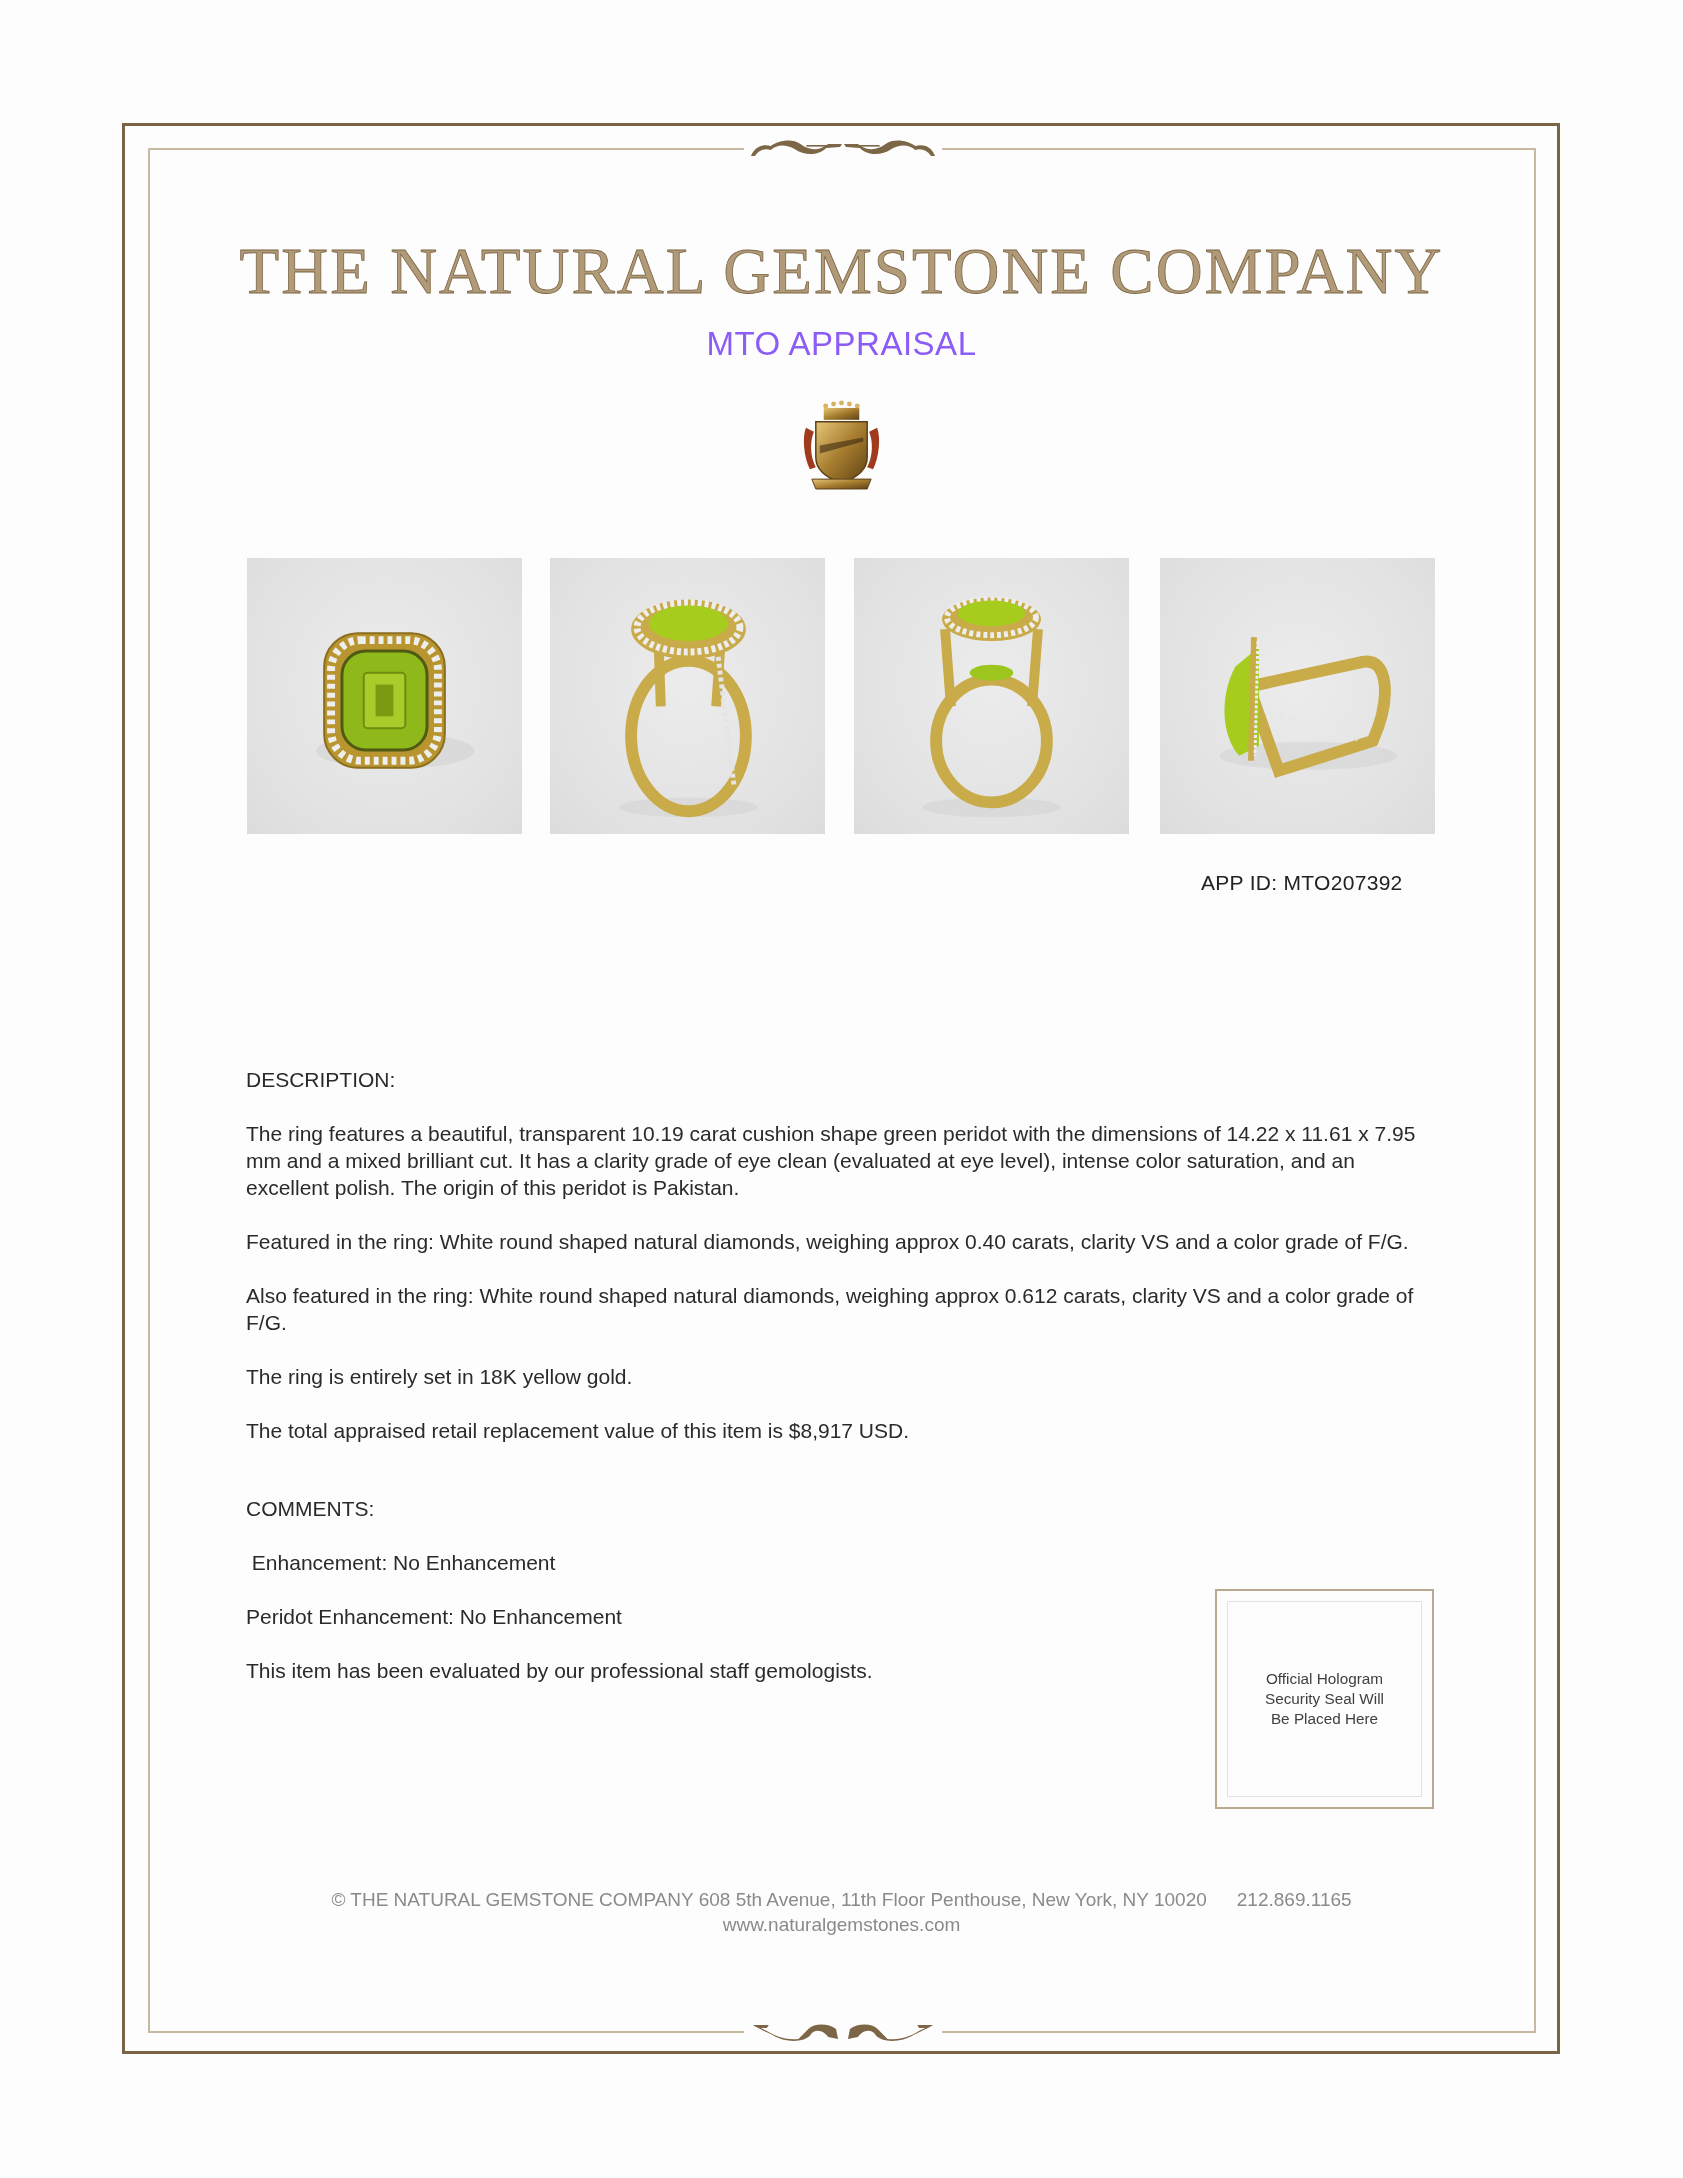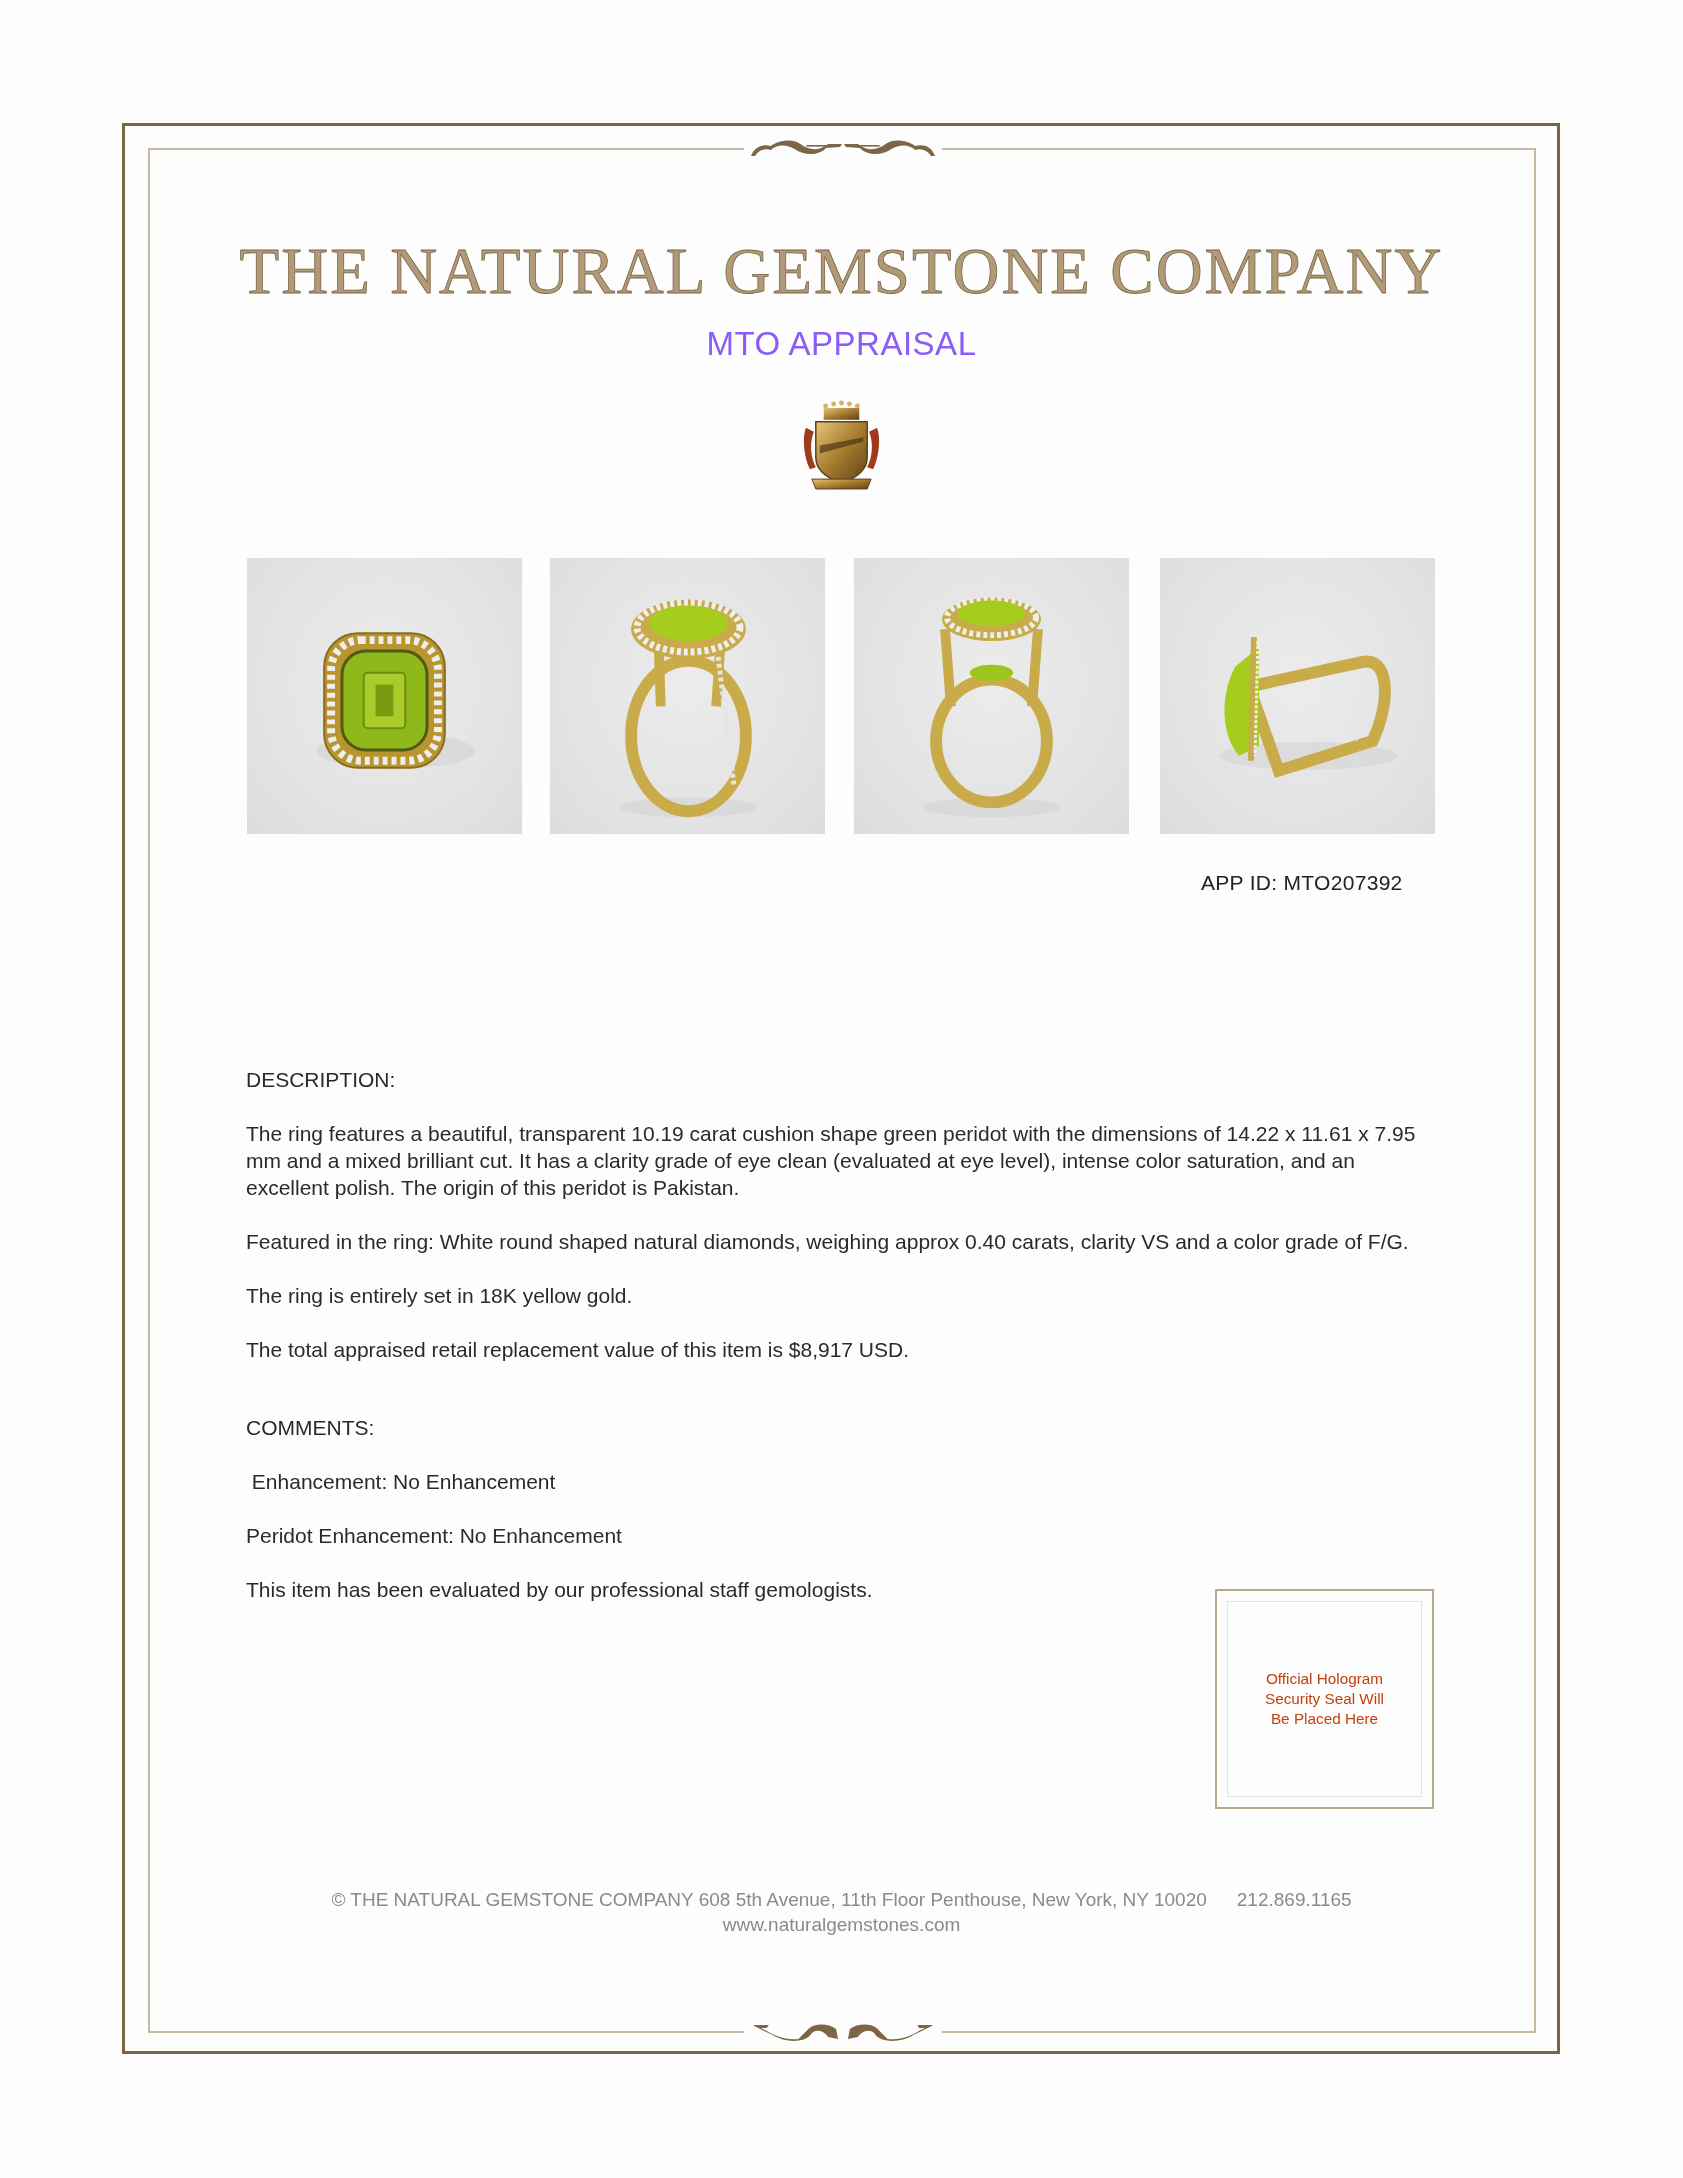--- a/index.html
+++ b/index.html
@@ -56,21 +56,21 @@
     .body-text .gap2 { margin-top: 51px; }
     .hologram-box {
       position: absolute; left: 1215px; top: 1589px; width: 219px; height: 220px;
       border: 2px solid #b8a990; box-sizing: border-box;
     }
     .hologram-inner {
       position: absolute; left: 10px; top: 10px; right: 10px; bottom: 10px;
       border: 1.5px solid #e2e2e2; display: flex; align-items: center; justify-content: center;
     }
     .hologram-text {
-      text-align: center; font-size: 15.3px; line-height: 20px; color: #c2410c;
+      text-align: center; font-size: 15.3px; line-height: 20px; color: #404040;
     }
     .footer {
       position: absolute; left: 0; width: 1683px; top: 1887px; text-align: center;
       font-size: 19px; line-height: 25px; color: #8a8a8a;
     }
     .footer .phone { margin-left: 30px; }
   </style>
 </head>
 <body>
 
@@ -159,20 +159,21 @@
     </svg>
   </div>
 </div>
 
 <div class="app-id">APP ID: MTO207392</div>
 
 <div class="body-text">
   <p class="label">DESCRIPTION:</p>
   <p>The ring features a beautiful, transparent 10.19 carat cushion shape green peridot with the dimensions of 14.22 x 11.61 x 7.95 mm and a mixed brilliant cut. It has a clarity grade of eye clean (evaluated at eye level), intense color saturation, and an excellent polish. The origin of this peridot is Pakistan.</p>
   <p>Featured in the ring: White round shaped natural diamonds, weighing approx 0.40 carats, clarity VS and a color grade of F/G.</p>
+  <p>Also featured in the ring: White round shaped natural diamonds, weighing approx 0.612 carats, clarity VS and a color grade of F/G.</p>
   <p>The ring is entirely set in 18K yellow gold.</p>
   <p>The total appraised retail replacement value of this item is $8,917 USD.</p>
   <p class="label gap2">COMMENTS:</p>
   <p style="white-space:pre"> Enhancement: No Enhancement</p>
   <p>Peridot Enhancement: No Enhancement</p>
   <p>This item has been evaluated by our professional staff gemologists.</p>
 </div>
 
 <div class="hologram-box">
   <div class="hologram-inner">

